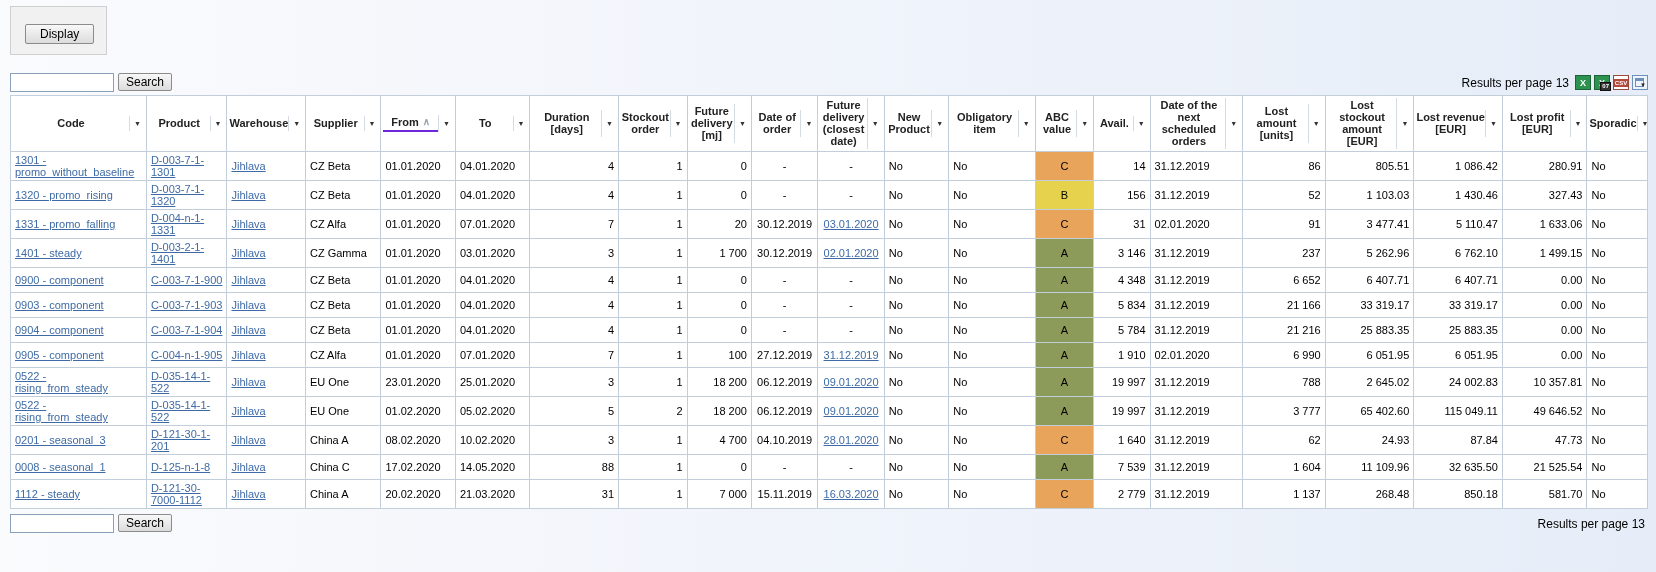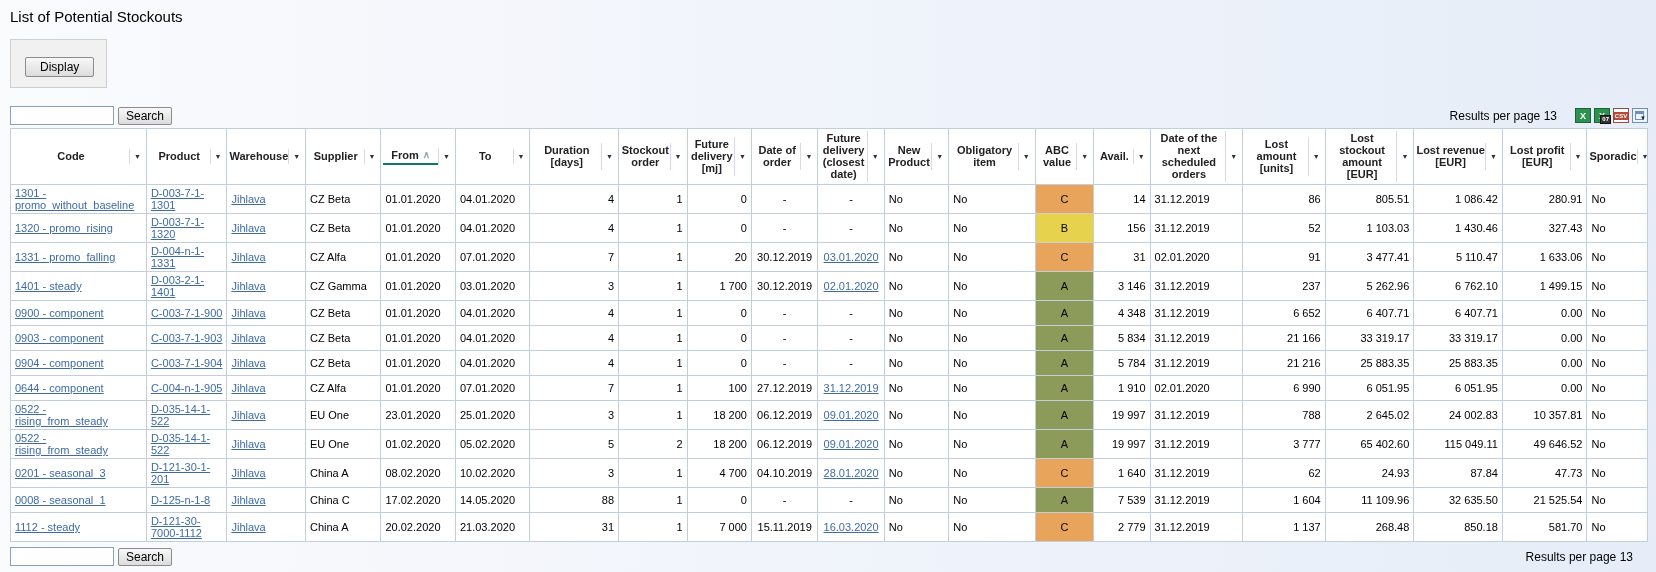--- a/index.html
+++ b/index.html
@@ -26,28 +26,28 @@
   .cal-btn { width:17px; height:16px; padding:0; border:none; background:transparent; cursor:pointer; display:inline-flex; }
   .btn {
     font-family:"Liberation Sans",sans-serif; font-size:12px; color:#000;
     background:linear-gradient(#f8f8f8,#dcdcdc); border:1px solid #8b8b8b;
     border-radius:2px; padding:2px 14px; cursor:pointer;
   }
   .display-btn { margin-top:8px; margin-left:4px; }
 
   
   .toolbar { display:flex; justify-content:space-between; align-items:center; margin:2px 0 3px 0; }
-  .toolbar-left { display:flex; align-items:center; gap:4px; }
+  .toolbar-left { display:flex; align-items:flex-start; gap:4px; }
   .search-input {
     width:104px; height:19px; border:1px solid #8aa0b8; background:#fff;
     font-family:"Liberation Sans",sans-serif; font-size:12px; padding:1px 4px;
   }
   .search-btn { padding:1px 7px; }
   .toolbar-right { display:flex; align-items:center; gap:3px; font-size:12px; }
-  .results-text { margin-right:15px; }
+  .results-text { margin-right:3px; }
   .ico { width:16px; height:15px; display:inline-flex; align-items:center; justify-content:center; position:relative; cursor:pointer; }
   .ico-xls { background:#2d9150; border:1px solid #1c6336; color:#fff; font-size:9px; font-weight:bold; }
   .ico-xlsx { background:#2d9150; border:1px solid #1c6336; color:#fff; font-size:9px; font-weight:bold; }
   .badge07 {
     position:absolute; right:-2px; bottom:-2px; background:#333; color:#fff;
     font-size:6px; font-weight:bold; padding:0 1px; border:1px solid #111; line-height:7px;
   }
   .ico-csv { background:#fff; border:1px solid #9a4a3a; }
   .csv-band { background:#b5493a; color:#fff; font-size:6px; font-weight:bold; padding:0 1px; line-height:8px; letter-spacing:0; }
   .ico-cols { background:#eef4fb; border:1px solid #6f8fbb; }
@@ -56,39 +56,38 @@
 
   
   table.grid { border-collapse:collapse; table-layout:fixed; width:1638px; background:#fff; }
   table.grid th, table.grid td { border:1px solid #c3cedb; overflow:hidden; }
   table.grid th {
     background:#fff; font-size:11px; font-weight:bold; color:#222;
     padding:2px 2px; vertical-align:middle; height:48px;
   }
   .th-wrap { display:flex; align-items:center; width:100%; }
   .th-main { flex:1 1 auto; display:flex; align-items:center; justify-content:center; gap:4px; padding:1px 0 2px 0; }
-  th.sorted .th-main { border-bottom:2px solid #0f766e; }
+  th.sorted .th-main { border-bottom:2px solid #6d28d9; }
   .sort-caret { color:#9aa5b1; font-size:10px; line-height:8px; }
   .th-arrow {
     flex:0 0 auto; font-size:7px; color:#333; padding:0 3px 0 4px;
     border-left:1px solid #d4dbe4; align-self:stretch; display:flex; align-items:center; cursor:pointer;
   }
   table.grid td { font-size:11px; padding:2px 4px; height:25px; vertical-align:middle; line-height:12px; word-wrap:break-word; }
   td.al-r { text-align:right; }
   td.al-c { text-align:center; }
   a.cell-link { color:#3e6ba6; text-decoration:underline; cursor:pointer; }
   .footer-bar { display:flex; justify-content:space-between; align-items:center; margin-top:5px; }
   .footer-bar .results-text { font-size:12px; }
 </style>
 </head>
 <body>
 
 <div class="page">
 
-  <div class="page-title">List of Potential Stockouts</div>
 
   <div class="filter-panel">
     <button class="btn display-btn">Display</button>
   </div>
 
   <div class="toolbar">
     <div class="toolbar-left">
       <input class="search-input" style="">
       <button class="btn search-btn">Search</button>
     </div>
@@ -464,21 +463,21 @@
           <td class="al-c" style="background: rgb(140, 155, 90);">A</td>
           <td class="al-r">5 784</td>
           <td>31.12.2019</td>
           <td class="al-r">21 216</td>
           <td class="al-r">25 883.35</td>
           <td class="al-r">25 883.35</td>
           <td class="al-r">0.00</td>
           <td>No</td>
         </tr>
         <tr>
-          <td><a class="cell-link">0644 - component</a></td>
+          <td><a class="cell-link">0905 - component</a></td>
           <td><a class="cell-link">C-004-n-1-905</a></td>
           <td><a class="cell-link">Jihlava</a></td>
           <td>CZ Alfa</td>
           <td>01.01.2020</td>
           <td>07.01.2020</td>
           <td class="al-r">7</td>
           <td class="al-r">1</td>
           <td class="al-r">100</td>
           <td class="al-c">27.12.2019</td>
           <td class="al-c"><a class="cell-link">31.12.2019</a></td>

